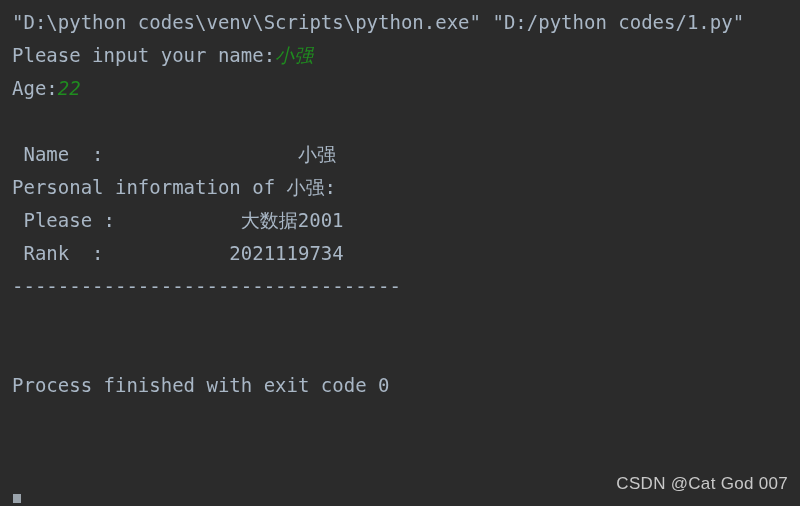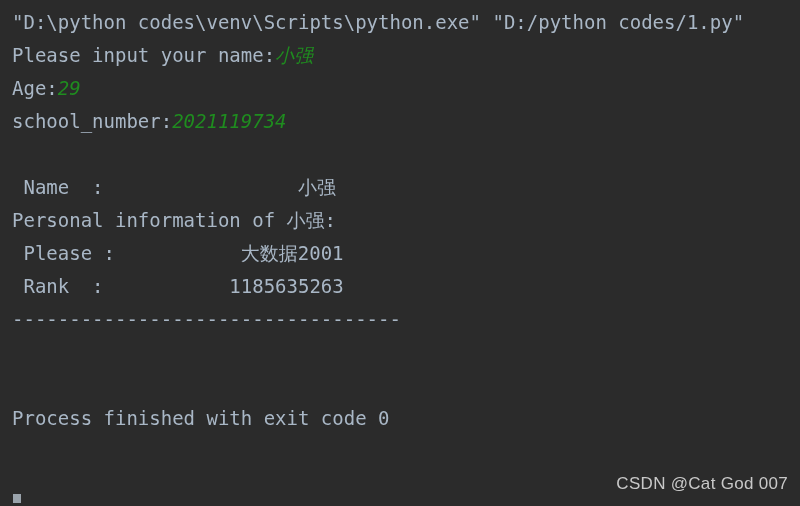--- a/index.html
+++ b/index.html
@@ -77,32 +77,31 @@
 </style>
 </head>
 <body>
 
 <div id="console">
 
   <div class="line">"D:\python codes\venv\Scripts\python.exe" "D:/python codes/1.py"</div>
 
   <div class="line"><span>Please input your name:</span><span class="inval">小强</span></div>
 
-  <div class="line"><span>Age:</span><span class="inval">29</span></div>
+  <div class="line"><span>Age:</span><span class="inval">22</span></div>
 
 
-  <div class="line"><span>school_number:</span><span class="inval">2021119734</span></div>
 
   <div class="line blank">&nbsp;</div>
 
   <div class="line report"> Name  :                 小强</div>
 
   <div class="line">Personal information of 小强:</div>
   <div class="line report"> Please :           大数据2001</div>
-  <div class="line report"> Rank  :           1185635263</div>
+  <div class="line report"> Rank  :           2021119734</div>
 
   <div class="line sep">----------------------------------</div>
 
   <div class="line blank">&nbsp;</div>
   <div class="line blank">&nbsp;</div>
 
   <div class="line">Process finished with exit code 0</div>
 
   <div id="caret"></div>
 

